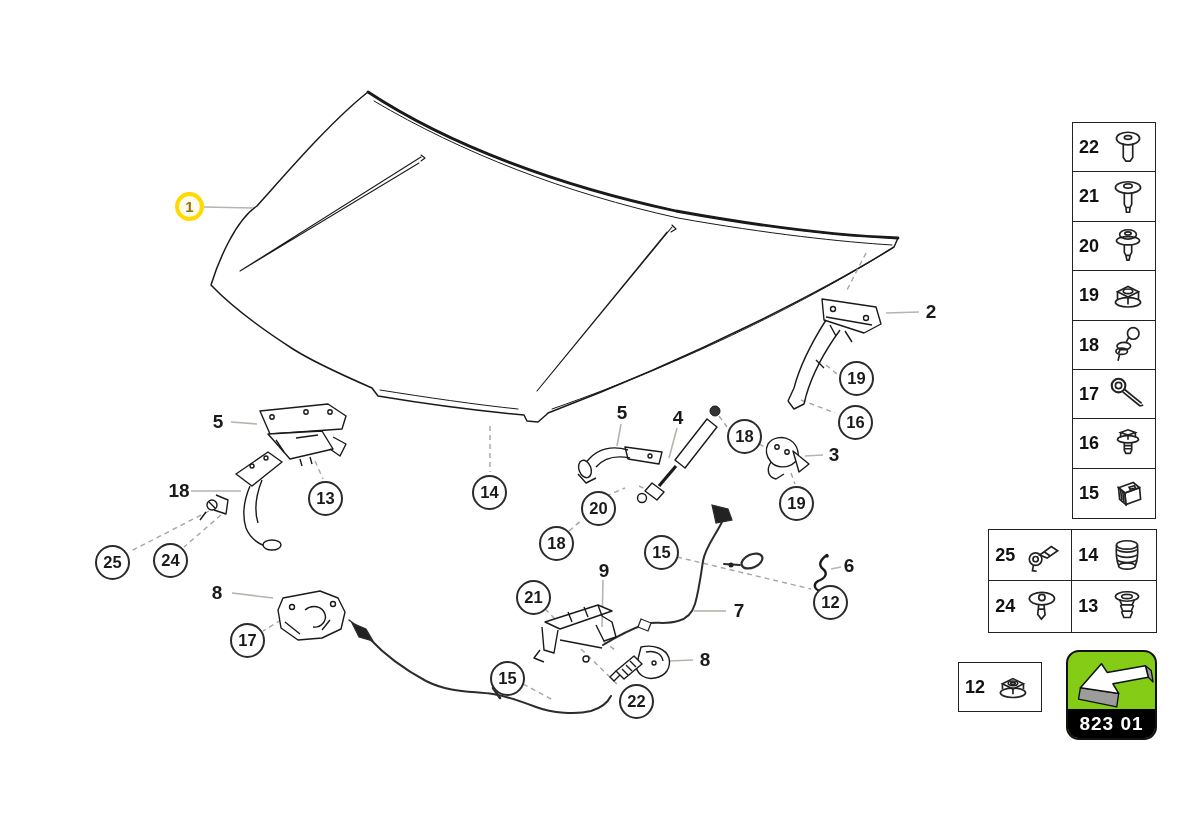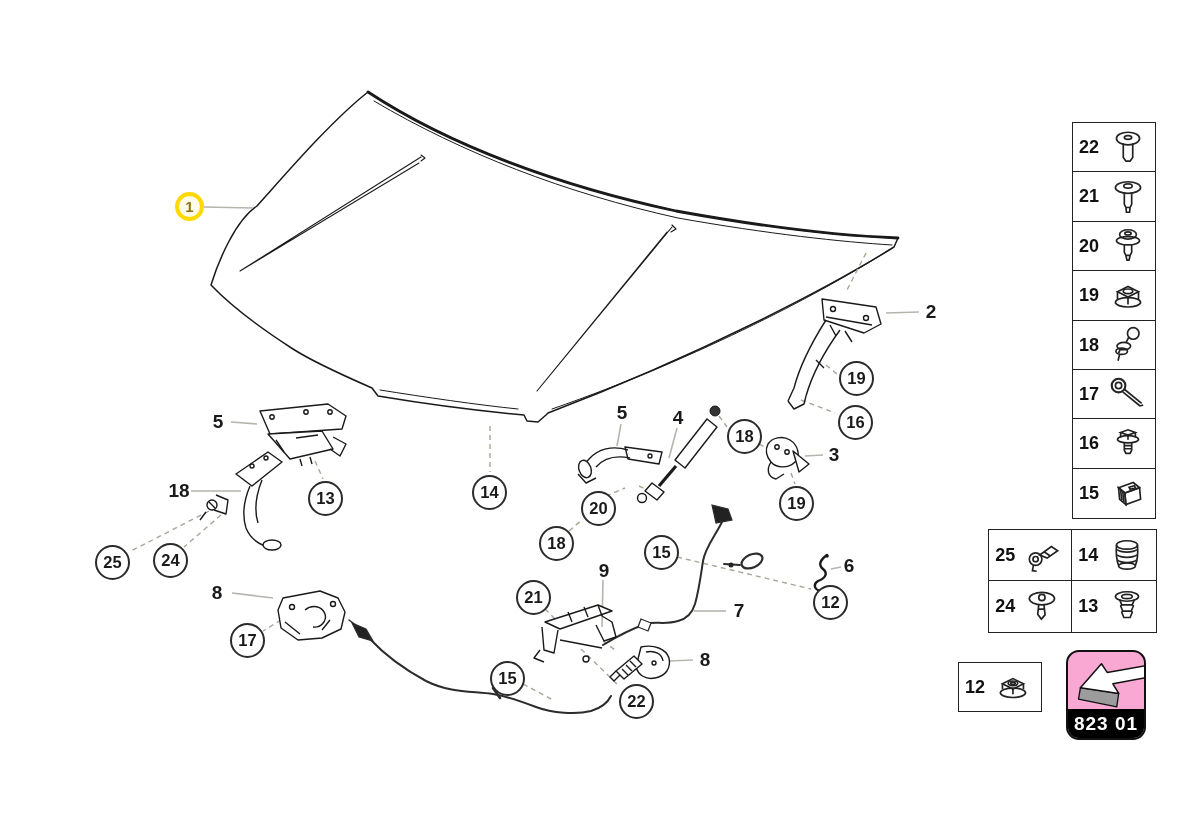--- a/index.html
+++ b/index.html
@@ -17,22 +17,22 @@
   .scell{box-sizing:border-box;width:84px;height:51px;border:1.6px solid #222;margin-top:-1.6px;
          background:#fff;display:flex;align-items:center;cursor:pointer;}
   .scell:first-child{margin-top:0;}
   .snum{font-size:18px;font-weight:bold;color:#111;margin-left:6px;width:26px;}
   .grid2{position:absolute;left:989px;top:530px;display:grid;
          grid-template-columns:83px 84px;grid-auto-rows:51px;}
   .gcell{box-sizing:border-box;border:1.6px solid #222;margin:-0.8px;background:#fff;
          display:flex;align-items:center;cursor:pointer;}
   .box12{position:absolute;left:958px;top:662px;width:84px;height:50px;box-sizing:border-box;
          border:1.6px solid #222;background:#fff;display:flex;align-items:center;cursor:pointer;}
-  .navbox{position:absolute;left:1066px;top:650px;width:80px;height:90px;box-sizing:border-box;
-          border:2.2px solid #111;border-radius:13px;background:#f9a8d4;overflow:hidden;cursor:pointer;}
+  .navbox{position:absolute;left:1066px;top:650px;width:91px;height:90px;box-sizing:border-box;
+          border:2.2px solid #111;border-radius:13px;background:#84cc16;overflow:hidden;cursor:pointer;}
   .navband{position:absolute;left:0;bottom:0;width:100%;height:29px;background:#000;
            display:flex;align-items:center;justify-content:center;}
   .navcode{color:#fff;font-weight:bold;font-size:19px;letter-spacing:1px;}
   .icon{flex:0 0 auto;margin-left:2px;}
 </style>
 </head>
 <body>
 
 <div id="app">
 

